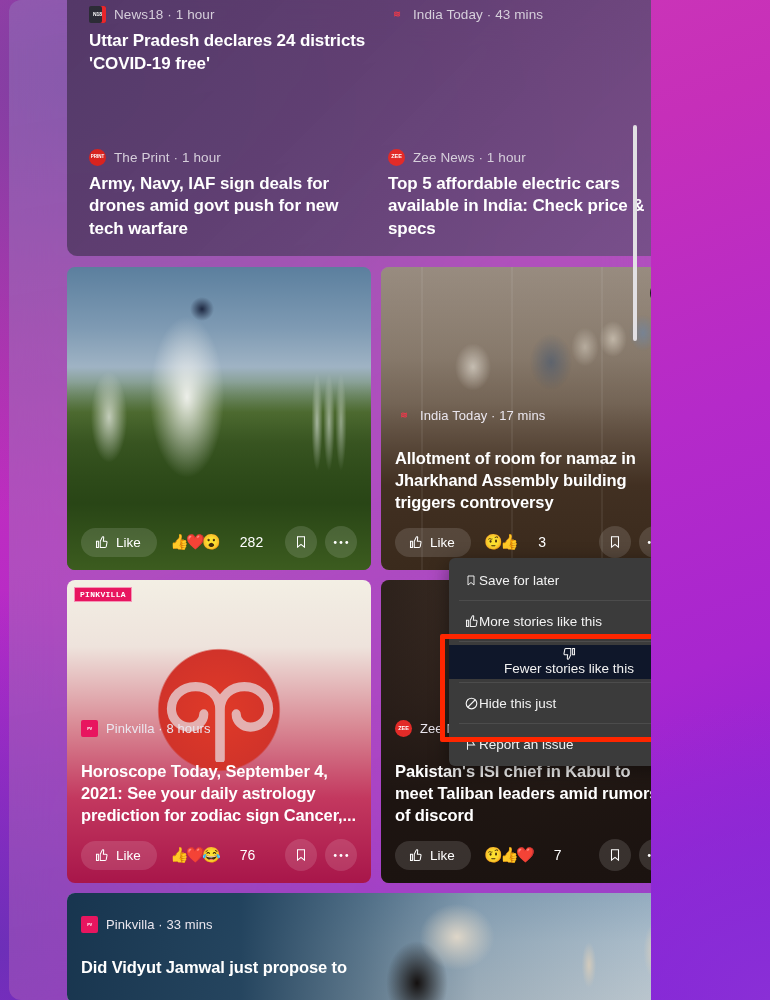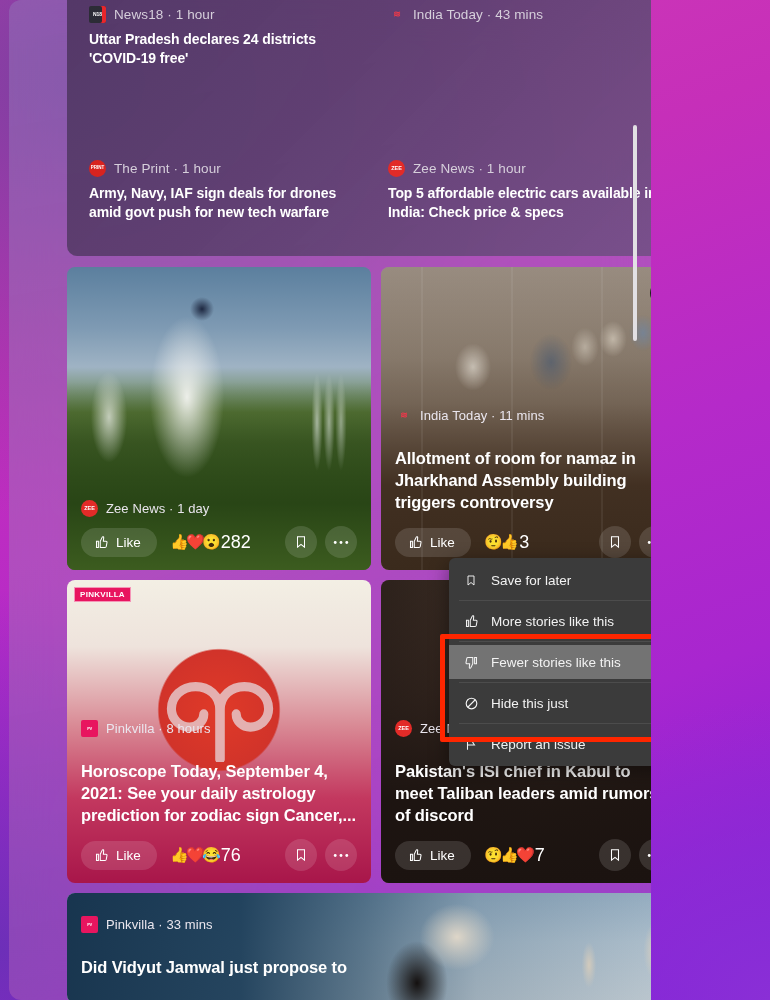--- a/index.html
+++ b/index.html
@@ -45,21 +45,21 @@
                 rgba(110,82,130,.82) 100%);
     border-radius: 10px;
     padding: 70px 22px 0 22px;
   }
   .hl-grid { display:grid; grid-template-columns: 1fr 1fr; column-gap: 22px; row-gap: 0; height: 256px; }
   .hl-cell { padding-top: 6px; }
   .hl-cell.row2 { padding-top: 58px; }
   .src-line { display:flex; align-items:center; gap:8px; margin-bottom: 7px; }
   .src-name { font-size: 13.5px; color: #d6cfdb; letter-spacing:.1px; white-space:nowrap; }
   .hl-title {
-    font-size: 14px; line-height: 1.33; font-weight: 700; color: #ffffff;
+    font-size: 17px; line-height: 1.33; font-weight: 700; color: #ffffff;
     letter-spacing: -0.1px;
   }
 
   
   .logo { width:17px; height:17px; border-radius:50%; flex:0 0 auto;
           display:flex; align-items:center; justify-content:center;
           font-size:5.5px; font-weight:800; color:#fff; overflow:hidden; line-height:1; }
   .logo.news18 { border-radius:2px; background:#2c2c36; font-size:5px;
                  box-shadow: inset -4px 0 0 #e8262b; }
   .logo.indiatoday { background:transparent; color:#e8394a; font-size:9px; font-weight:900;
@@ -86,36 +86,36 @@
     margin-top: 24px;
   }
   .actions { display:flex; align-items:center; }
   .like-btn {
     display:flex; align-items:flex-end; gap:7px;
     background: rgba(255,255,255,.13);
     border-radius: 18px; padding: 7px 16px 7px 13px; color:#fff; font-size:13.5px;
   }
   .reactions { display:flex; align-items:center; gap:0; margin-left:14px; }
   .emoji { font-size:15px; margin-right:-3px; }
-  .react-count { font-size:18px; color:#fff; margin-left:3px; }
+  .react-count { font-size:14px; color:#fff; margin-left:22px; }
   .spacer { flex:1 1 auto; }
   .round-btn {
     width:32px; height:32px; border-radius:50%; background: rgba(255,255,255,.13);
     display:flex; align-items:center; justify-content:center; margin-left:8px; color:#fff;
   }
   .close-btn {
     position:absolute; z-index:5; right:9px; top:13px;
     width:26px; height:26px; border-radius:50%; background:#1b1b1b;
     display:flex; align-items:center; justify-content:center; color:#fff;
     font-size:13px; font-weight:700;
   }
   .brand-badge {
     position:absolute; z-index:4; left:7px; top:7px;
     background:#e8155f; color:#fff; font-size:8px; font-weight:700;
-    padding:2px 5px; letter-spacing:.3px; border:1px solid rgba(255,255,255,.55);
+    padding:2px 5px; letter-spacing:.3px; border:1px solid rgba(255,255,255,.55);font-family:Liberation Mono, monospace;
   }
 
   
   .media-cricket {
     background:
       linear-gradient(to bottom, rgba(0,0,0,0) 38%, rgba(30,55,15,.55) 58%, rgba(38,66,20,.93) 78%, #3c5c1f 100%),
       linear-gradient(to bottom, #5b7f9e 0%, #7e9ab3 20%, #9fb3c4 33%, #5e7d3c 48%, #4f7230 70%, #456827 100%);
   }
   .media-cricket::after {
     content:""; position:absolute; inset:0;
@@ -174,24 +174,24 @@
   }
 
   
   #context-menu {
     position:absolute; left:440px; top:558px; width:240px;
     background:#3b3b3b; border-radius:6px; z-index:30;
     box-shadow: 0 6px 20px rgba(0,0,0,.45);
     padding: 5px 0 5px 0; overflow:hidden;
   }
   .menu-item {
-    display:flex; align-items:center; gap:12px;
+    display:flex; align-items:center; 
     height:34px; padding: 0 14px; color:#f2f2f2; font-size:13.5px;text-align:right;
   }
-  .menu-item.highlight { background:#737373; }
+  .menu-item.highlight { background:#0f172a;flex-direction:column; }
   .menu-sep { height:1px; background:#4c4c4c; margin: 3px 10px; }
   .menu-icon { width:16px; height:16px; flex:0 0 auto; display:flex; align-items:center; justify-content:center; }
   #red-highlight {
     position:absolute; left:431px; top:634px; width:250px; height:108px;
     border:5px solid #ff2600; border-radius:2px; z-index:40; pointer-events:none;
   }
 </style>
 </head>
 <body>
 
@@ -234,24 +234,20 @@
     </div>
   </div>
 
   <div class="cards">
 
     <div class="row">
 
       <div class="card">
         <div class="card-media media-cricket"></div>
         <div class="card-body">
-          <div class="src-line">
-            <span class="logo zee">ZEE</span>
-            <span class="src-name">Zee News · 1 day</span>
-          </div>
           <div class="actions">
             <div class="like-btn">
               <svg class="ico" width="15" height="15" viewBox="0 0 24 24" fill="none" stroke="#fff" stroke-width="1.7">
                   <path d="M7 10v10H4V10h3zm3 0 3.2-6.6c.3-.6 1-.8 1.6-.5.5.3.8.9.7 1.5L15 10h4.2c1 0 1.8.9 1.6 1.9l-1.2 6.5c-.2.9-1 1.6-1.9 1.6H10V10z"></path>
                 </svg>
               <span>Like</span>
             </div>
             <div class="reactions">
               <span class="emoji">👍</span>
               <span class="emoji">❤️</span>
@@ -274,21 +270,21 @@
           </div>
         </div>
       </div>
 
       <div class="card">
         <div class="card-media media-namaz"></div>
         <div class="close-btn">✕</div>
         <div class="card-body">
           <div class="src-line">
             <span class="logo indiatoday">≋</span>
-            <span class="src-name">India Today · 11 mins</span>
+            <span class="src-name">India Today · 17 mins</span>
           </div>
           <div class="card-title">Allotment of room for namaz in Jharkhand Assembly building triggers controversy</div>
           <div class="actions">
             <div class="like-btn">
               <svg width="15" height="15" viewBox="0 0 24 24" fill="none" stroke="#fff" stroke-width="1.7">
                   <path d="M7 10v10H4V10h3zm3 0 3.2-6.6c.3-.6 1-.8 1.6-.5.5.3.8.9.7 1.5L15 10h4.2c1 0 1.8.9 1.6 1.9l-1.2 6.5c-.2.9-1 1.6-1.9 1.6H10V10z"></path>
                 </svg>
               <span>Like</span>
             </div>
             <div class="reactions">

